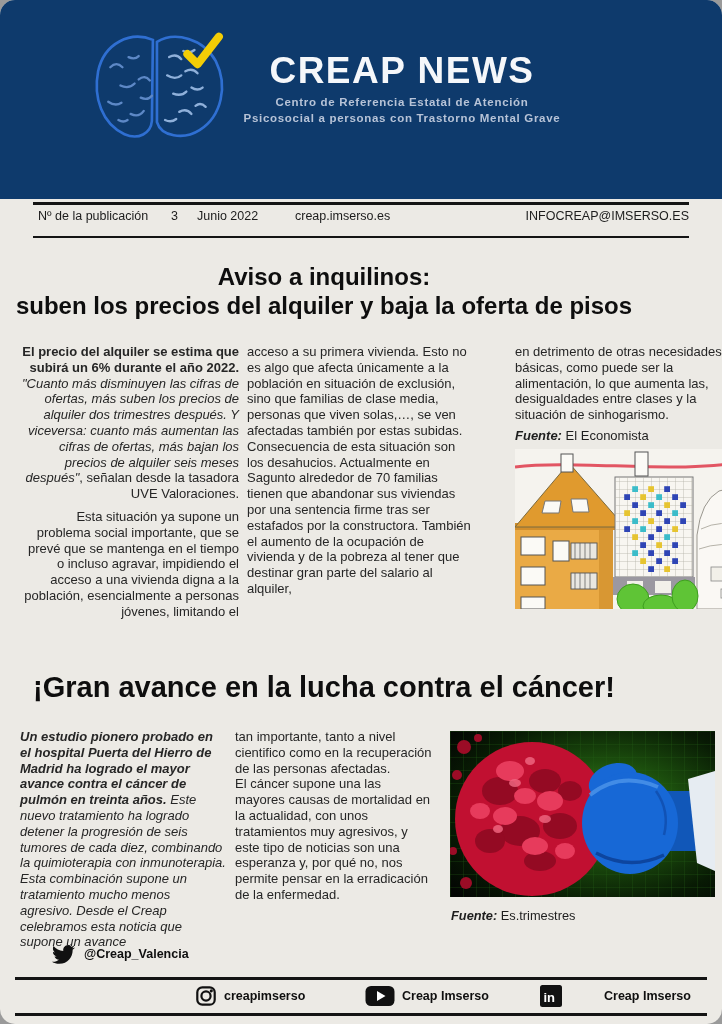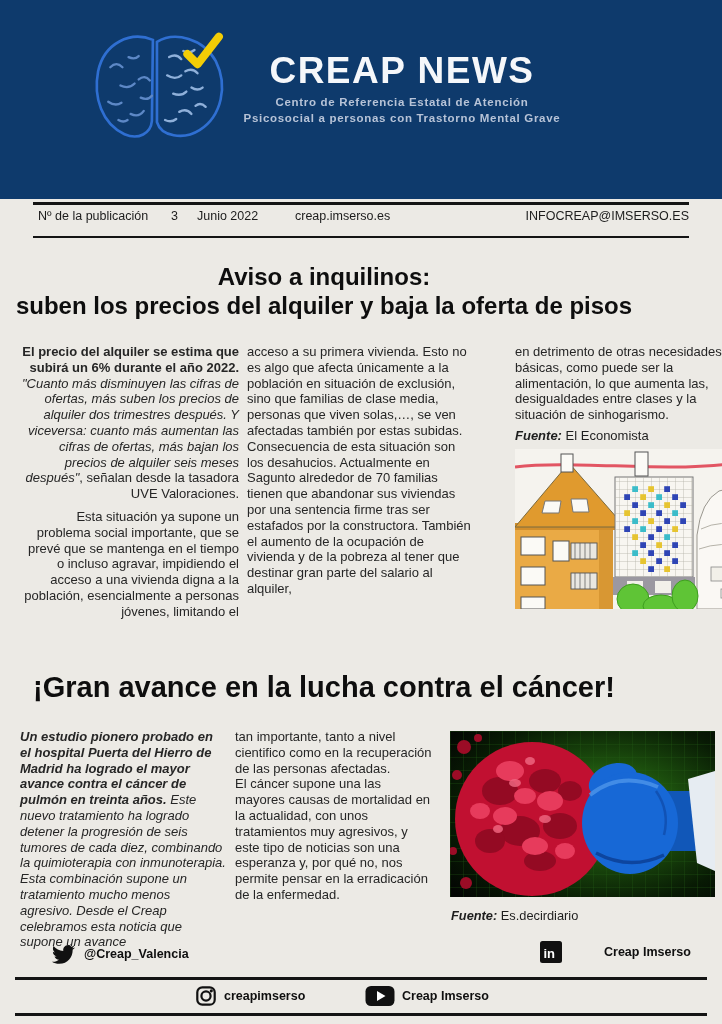--- a/index.html
+++ b/index.html
@@ -1,20 +1,20 @@
 <!DOCTYPE html>
 <html><head>
 <meta charset="utf-8">
 <style>
   * { margin:0; padding:0; box-sizing:border-box; }
   body { margin:0; background:#9a9a9a; }
   .page {
     position:relative; width:722px; height:1024px; margin:0 auto;
     background:#eceae5; overflow:hidden;
-    font-family:"Liberation Sans","DejaVu Sans",sans-serif; color:#262626;
+    font-family:"Liberation Sans","DejaVu Sans",sans-serif; color:#262626;border-radius:15px;
   }
   
   .hdr { position:absolute; left:0; top:0; width:722px; height:199px; background:#0e3a6c; }
   .logo { position:absolute; left:90px; top:26px; }
   .brand-title { position:absolute; left:212px; top:50px; width:380px; text-align:center;
     color:#f5f7fa; font-size:37px; font-weight:bold; letter-spacing:1.5px; }
   .brand-sub { position:absolute; left:152px; top:94px; width:500px; text-align:center;
     color:#b7c3d7; font-size:11.5px; font-weight:bold; letter-spacing:0.7px; line-height:16px; }
   
   .rule { position:absolute; background:#141414; }
@@ -260,21 +260,21 @@
       </g>
     </g>
     <rect x="210" y="60" width="42" height="60" fill="#1157b8"></rect>
     <polygon points="238,48 265,40 265,140 247,132" fill="#e6ecf2"></polygon>
     <ellipse cx="163" cy="50" rx="25" ry="17" fill="#1768d6" transform="rotate(-20 163 50)"></ellipse>
     <ellipse cx="180" cy="92" rx="48" ry="51" fill="#1768d6"></ellipse>
     <path d="M140,64 Q170,40 208,56" fill="none" stroke="#4e95ea" stroke-width="4" opacity="0.8"></path>
     <path d="M146,122 Q180,140 214,124" fill="none" stroke="#0d459f" stroke-width="3.5"></path>
     <path d="M206,60 Q220,80 214,104" fill="none" stroke="#0d459f" stroke-width="2.5" opacity="0.6"></path>
   </svg>
-  <div class="cap2 source"><span class="lab">Fuente:</span><span> Es.decirdiario</span></div>
+  <div class="cap2 source"><span class="lab">Fuente:</span><span> Es.trimestres</span></div>
 
   <div class="rule" style="left:15px; top:977px; width:692px; height:3px;"></div>
 
   <div class="fgroup" style="left:50px; top:940px;">
     <svg width="27" height="23" viewBox="0 0 24 24">
       <path fill="#111" d="M23.95 4.57c-.88.39-1.83.65-2.82.78 1.01-.61 1.79-1.57 2.16-2.72-.95.56-2 .96-3.13 1.18C19.27 2.85 18 2.25 16.58 2.25c-2.72 0-4.92 2.2-4.92 4.92 0 .39.04.76.13 1.12C7.69 8.09 4.07 6.13 1.64 3.16c-.43.72-.67 1.56-.67 2.47 0 1.71.87 3.21 2.19 4.1-.81-.03-1.57-.25-2.23-.62v.06c0 2.39 1.69 4.37 3.95 4.83-.41.11-.85.17-1.3.17-.31 0-.61-.03-.92-.08.63 1.95 2.45 3.38 4.6 3.42-1.68 1.32-3.81 2.1-6.1 2.1-.39 0-.78-.02-1.17-.07 2.19 1.39 4.77 2.21 7.56 2.21 9.05 0 14-7.5 14-13.99 0-.21 0-.42-.02-.63.96-.69 1.8-1.56 2.46-2.55z"></path>
     </svg>
     <span class="flabel">@Creap_Valencia</span>
   </div>
 
@@ -288,21 +288,21 @@
   </div>
 
   <div class="fgroup" style="left:365px; top:982px;">
     <svg width="30" height="22" viewBox="0 0 30 21">
       <rect x="0.5" y="0.5" width="29" height="20" rx="5.5" fill="#111"></rect>
       <polygon points="12,5.5 12,15.5 20.5,10.5" fill="#fff"></polygon>
     </svg>
     <span class="flabel">Creap Imserso</span>
   </div>
 
-  <div class="fgroup" style="left:540px; top:938px;gap:42px;">
+  <div class="fgroup" style="left:540px; top:982px;gap:42px;">
     <svg width="22" height="22" viewBox="0 0 22 22">
       <rect width="22" height="22" rx="2.5" fill="#111"></rect>
       <text x="3.5" y="16.5" font-family="Liberation Sans, sans-serif" font-size="13" font-weight="bold" fill="#fff">in</text>
     </svg>
     <span class="flabel">Creap Imserso</span>
   </div>
 
   <div class="rule" style="left:15px; top:1013px; width:692px; height:3px;"></div>
 
 </div>

